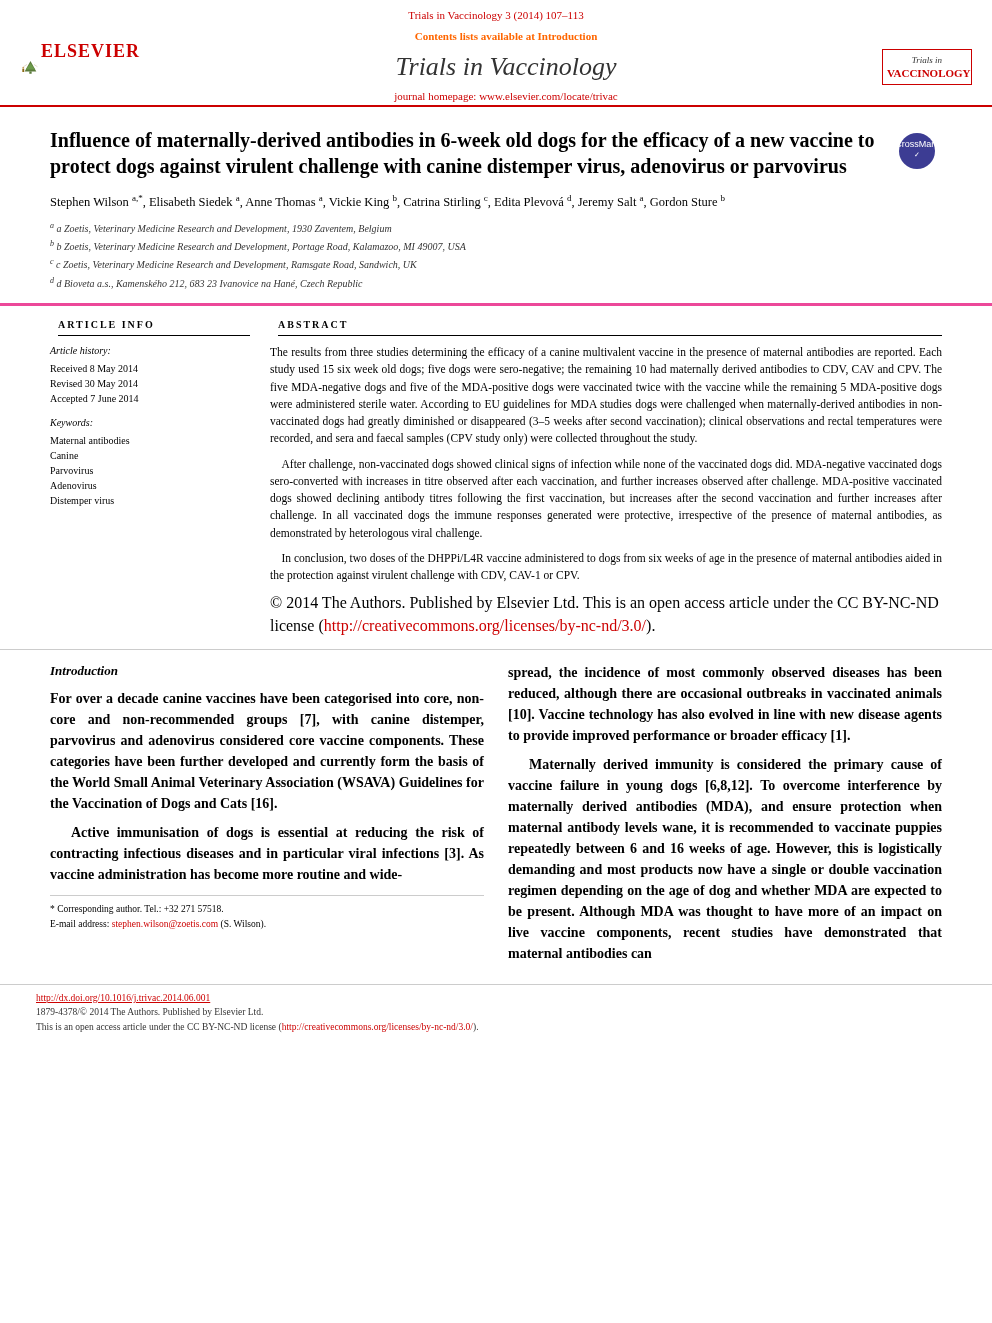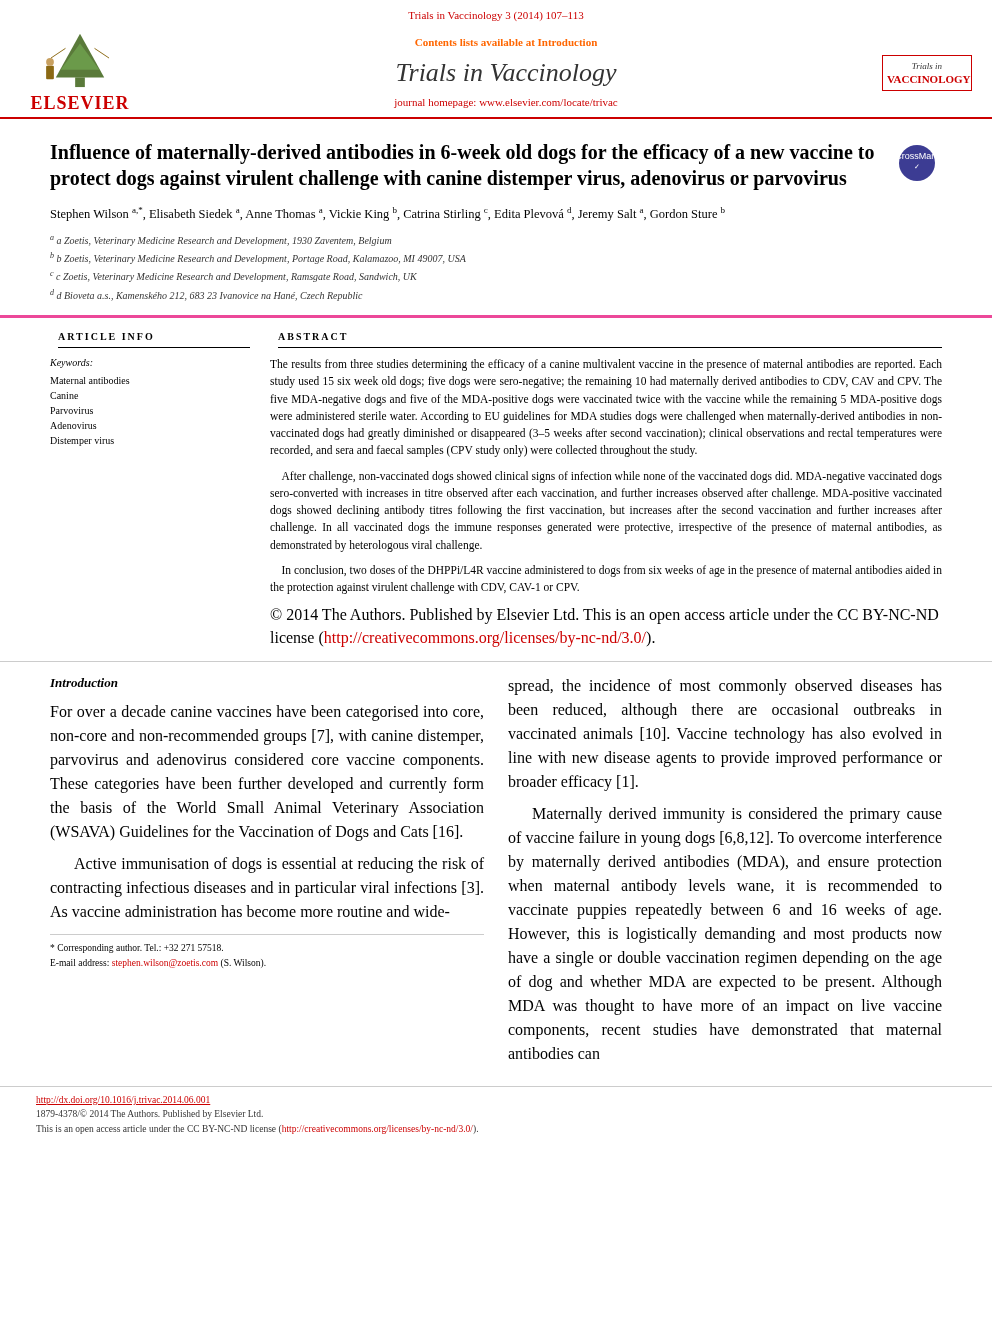--- a/index.html
+++ b/index.html
@@ -32,22 +32,21 @@
     .header-main {
       display: flex;
       align-items: center;
       justify-content: space-between;
     }
     .header-logo-left {
       width: 120px;
     }
     .elsevier-logo {
       display: flex;
-      flex-direction: column;
-      align-items: center;
+      align-items: flex-start;
     }
     .elsevier-tree {
       width: 90px;
       height: 60px;
     }
     .elsevier-text {
       font-size: 18px;
       color: #c00;
       font-weight: bold;
       letter-spacing: 1px;
@@ -221,23 +220,24 @@
     .body-col {
       flex: 1;
     }
     .body-section-title {
       font-size: 13px;
       font-weight: bold;
       font-style: italic;
       margin-bottom: 8px;
     }
     .body-text {
-      font-size: 16px;
+      font-size: 14px;
       line-height: 1.5;
       text-align: justify;
+      font-weight: bold;
     }
     .body-text p {
       margin-bottom: 8px;
       text-indent: 1.5em;
     }
     .body-text p:first-child {
       text-indent: 0;
     }
     .footnote-area {
       margin-top: 10px;
@@ -331,20 +331,26 @@
       <div class="affil-line"><sup class="affil-sup">c</sup> <span>c Zoetis, Veterinary Medicine Research and Development, Ramsgate Road, Sandwich, UK</span></div>
       <div class="affil-line"><sup class="affil-sup">d</sup> <span>d Bioveta a.s., Kamenského 212, 683 23 Ivanovice na Hané, Czech Republic</span></div>
     </div>
   </div>
 
   <div class="two-col-section">
 
     <div class="article-info">
       <div class="section-heading">Article Info</div>
       <div class="info-subsection">
+        <div class="info-label">Article history:</div>
+        <div class="info-text">Received 8 May 2014</div>
+        <div class="info-text">Revised 30 May 2014</div>
+        <div class="info-text">Accepted 7 June 2014</div>
+      </div>
+      <div class="info-subsection">
         <div class="info-label">Keywords:</div>
         <div class="info-text">Maternal antibodies</div>
         <div class="info-text">Canine</div>
         <div class="info-text">Parvovirus</div>
         <div class="info-text">Adenovirus</div>
         <div class="info-text">Distemper virus</div>
       </div>
     </div>
 
     <div class="abstract-section">

